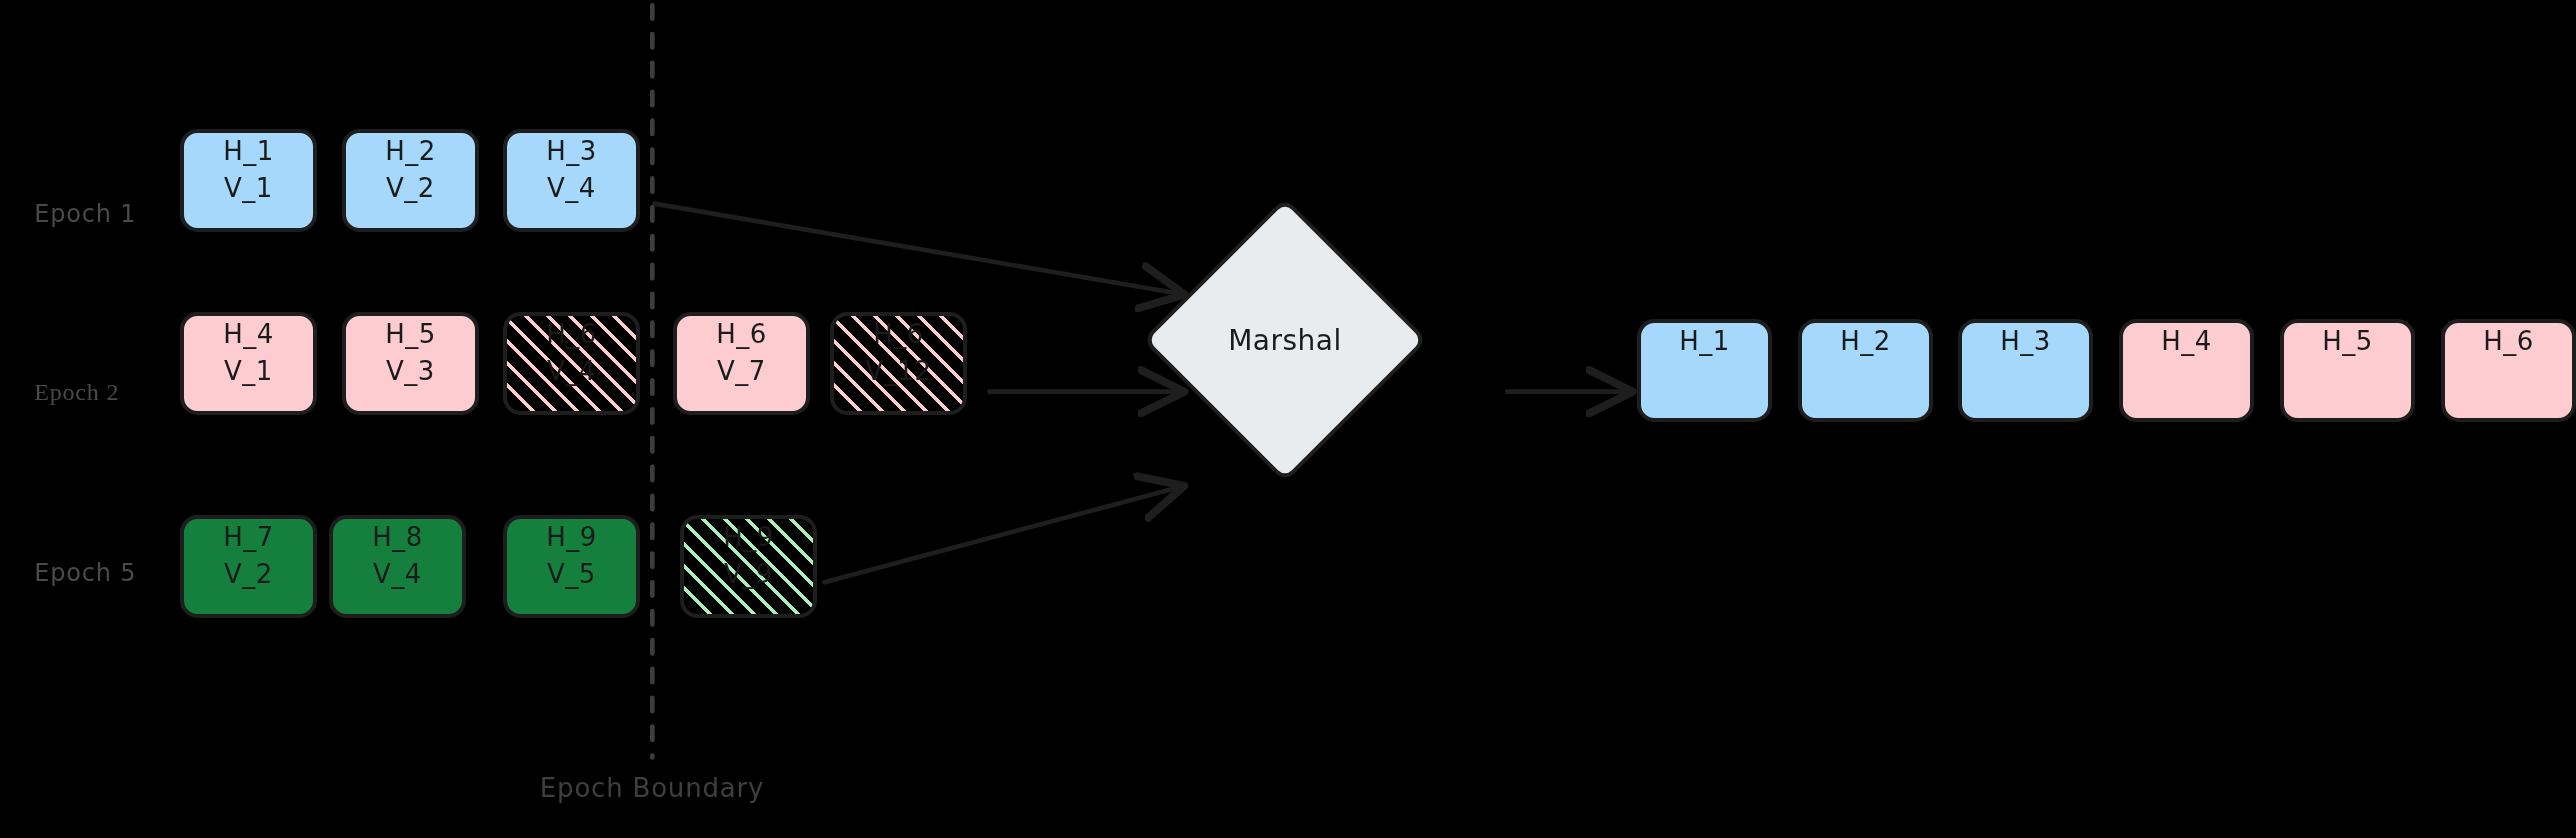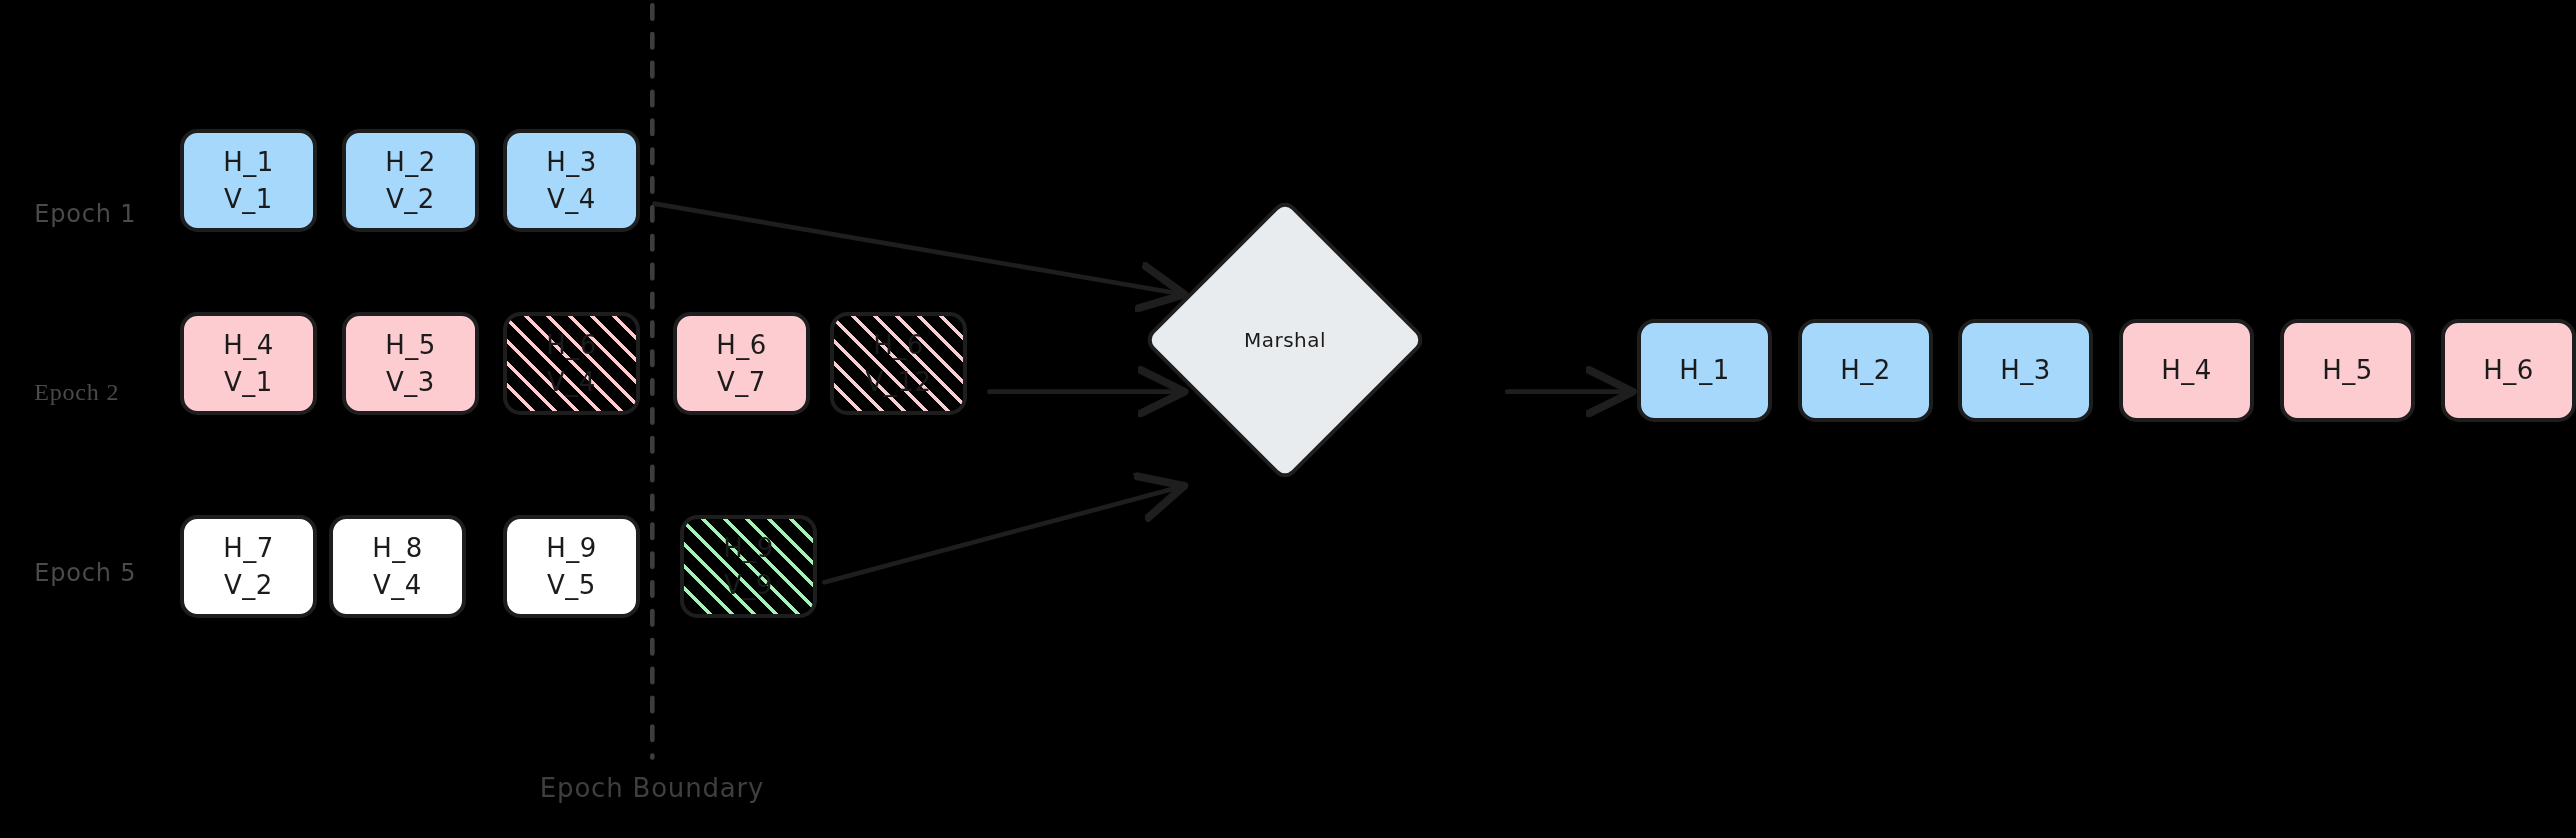--- a/index.html
+++ b/index.html
@@ -43,35 +43,35 @@
     white-space: nowrap;
     transform: translateX(-50%);
   }
 
   
   .node {
     position: absolute;
     display: flex;
     flex-direction: column;
     align-items: center;
-    justify-content: center;
+    justify-content: flex-start;
     border: 4.6px solid #1e1e1e;
     border-radius: 17.5px;
     color: #1b1b1b;
     font-size: 26px;
     line-height: 1.42;
     text-align: center;
     letter-spacing: 0.5px;
     overflow: hidden;
   }
   .node .ln { position: relative; z-index: 3; }
 
   .node.blue   { background: #a5d8fb; }
   .node.pink   { background: #fcccd0; }
-  .node.green  { background: #ffffff; }
+  .node.green  { background: #15803d; }
 
   
   .node.hatch { background: transparent; }
   .node.hatch::before {
     content: "";
     position: absolute;
     inset: -20.6px;
     z-index: 1;
   }
   .node.hatch.pink::before {
@@ -96,21 +96,21 @@
     inset: 0;
     background: #e9ecef;
     border: 4.6px solid #1e1e1e;
     transform: rotate(45deg);
     border-radius: 13.4px;
   }
   .diamond .dlabel {
     position: relative;
     z-index: 2;
     color: #1b1b1b;
-    font-size: 20px;
+    font-size: 28px;
     letter-spacing: 0.5px;
     white-space: nowrap;
   }
 </style>
 </head>
 <body>
 
 <div id="stage">
 
   <svg id="svg-layer" viewBox="0 0 5962 1628">

